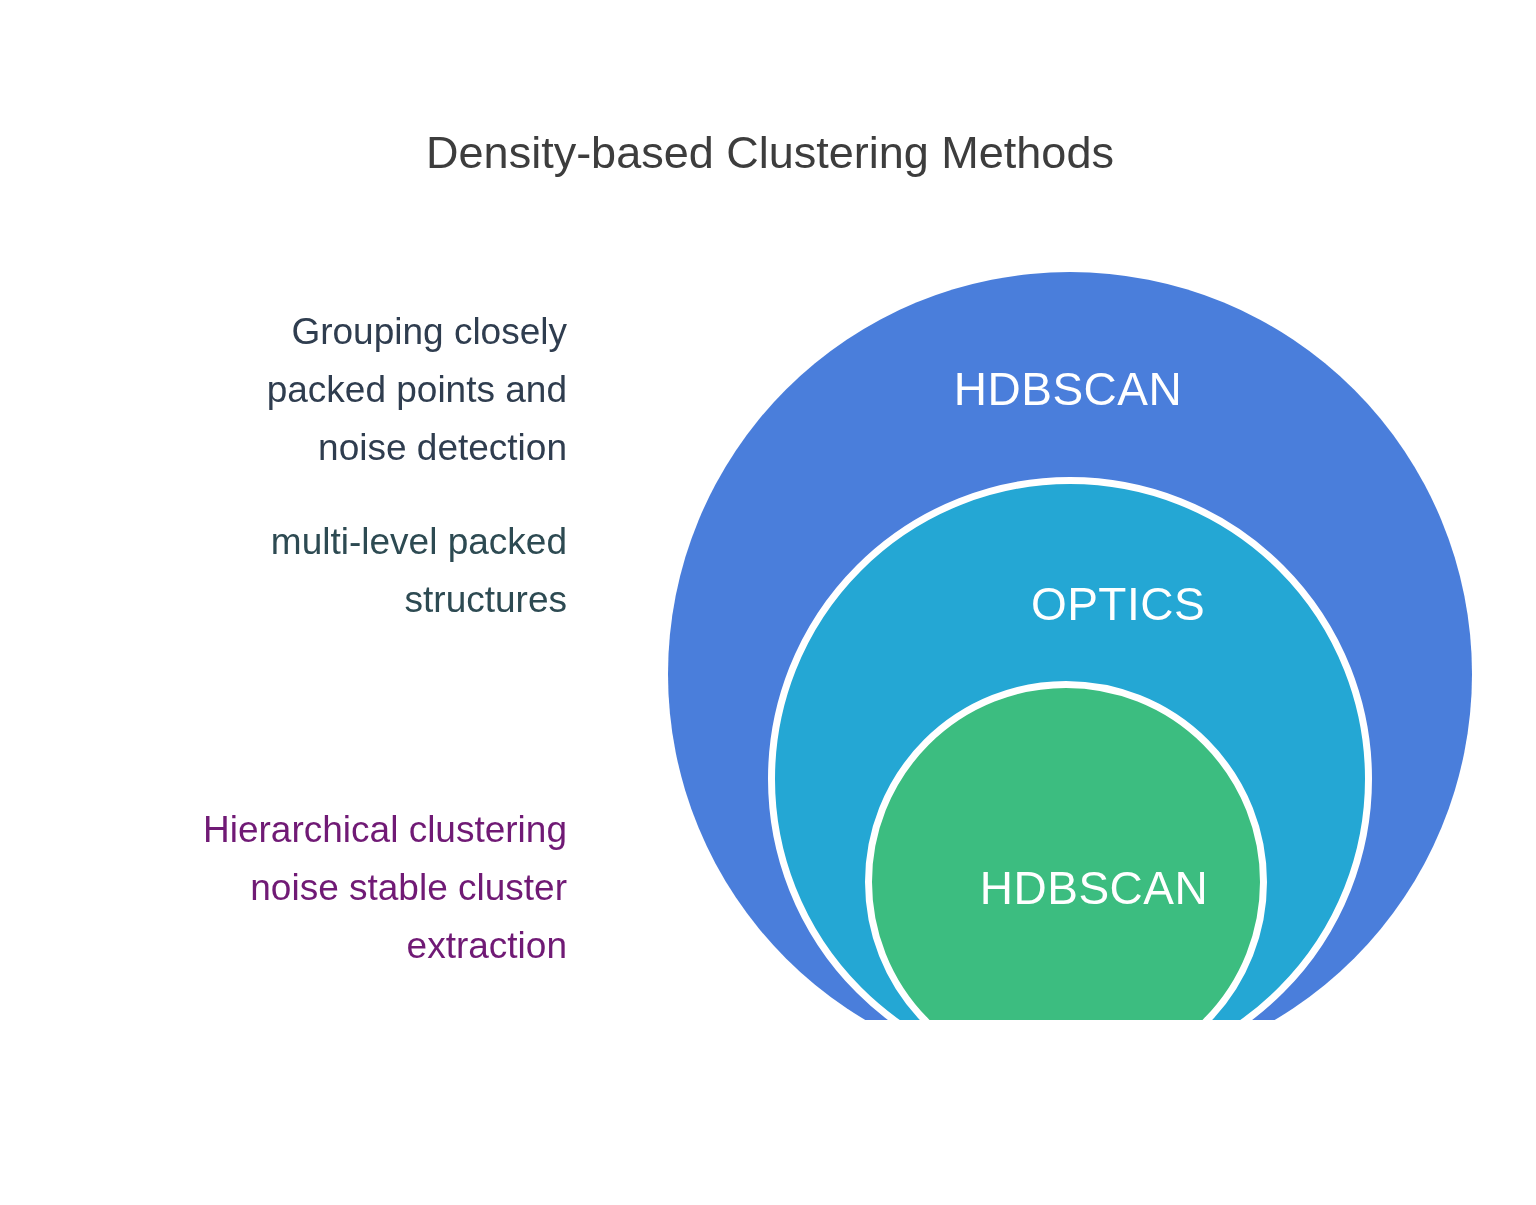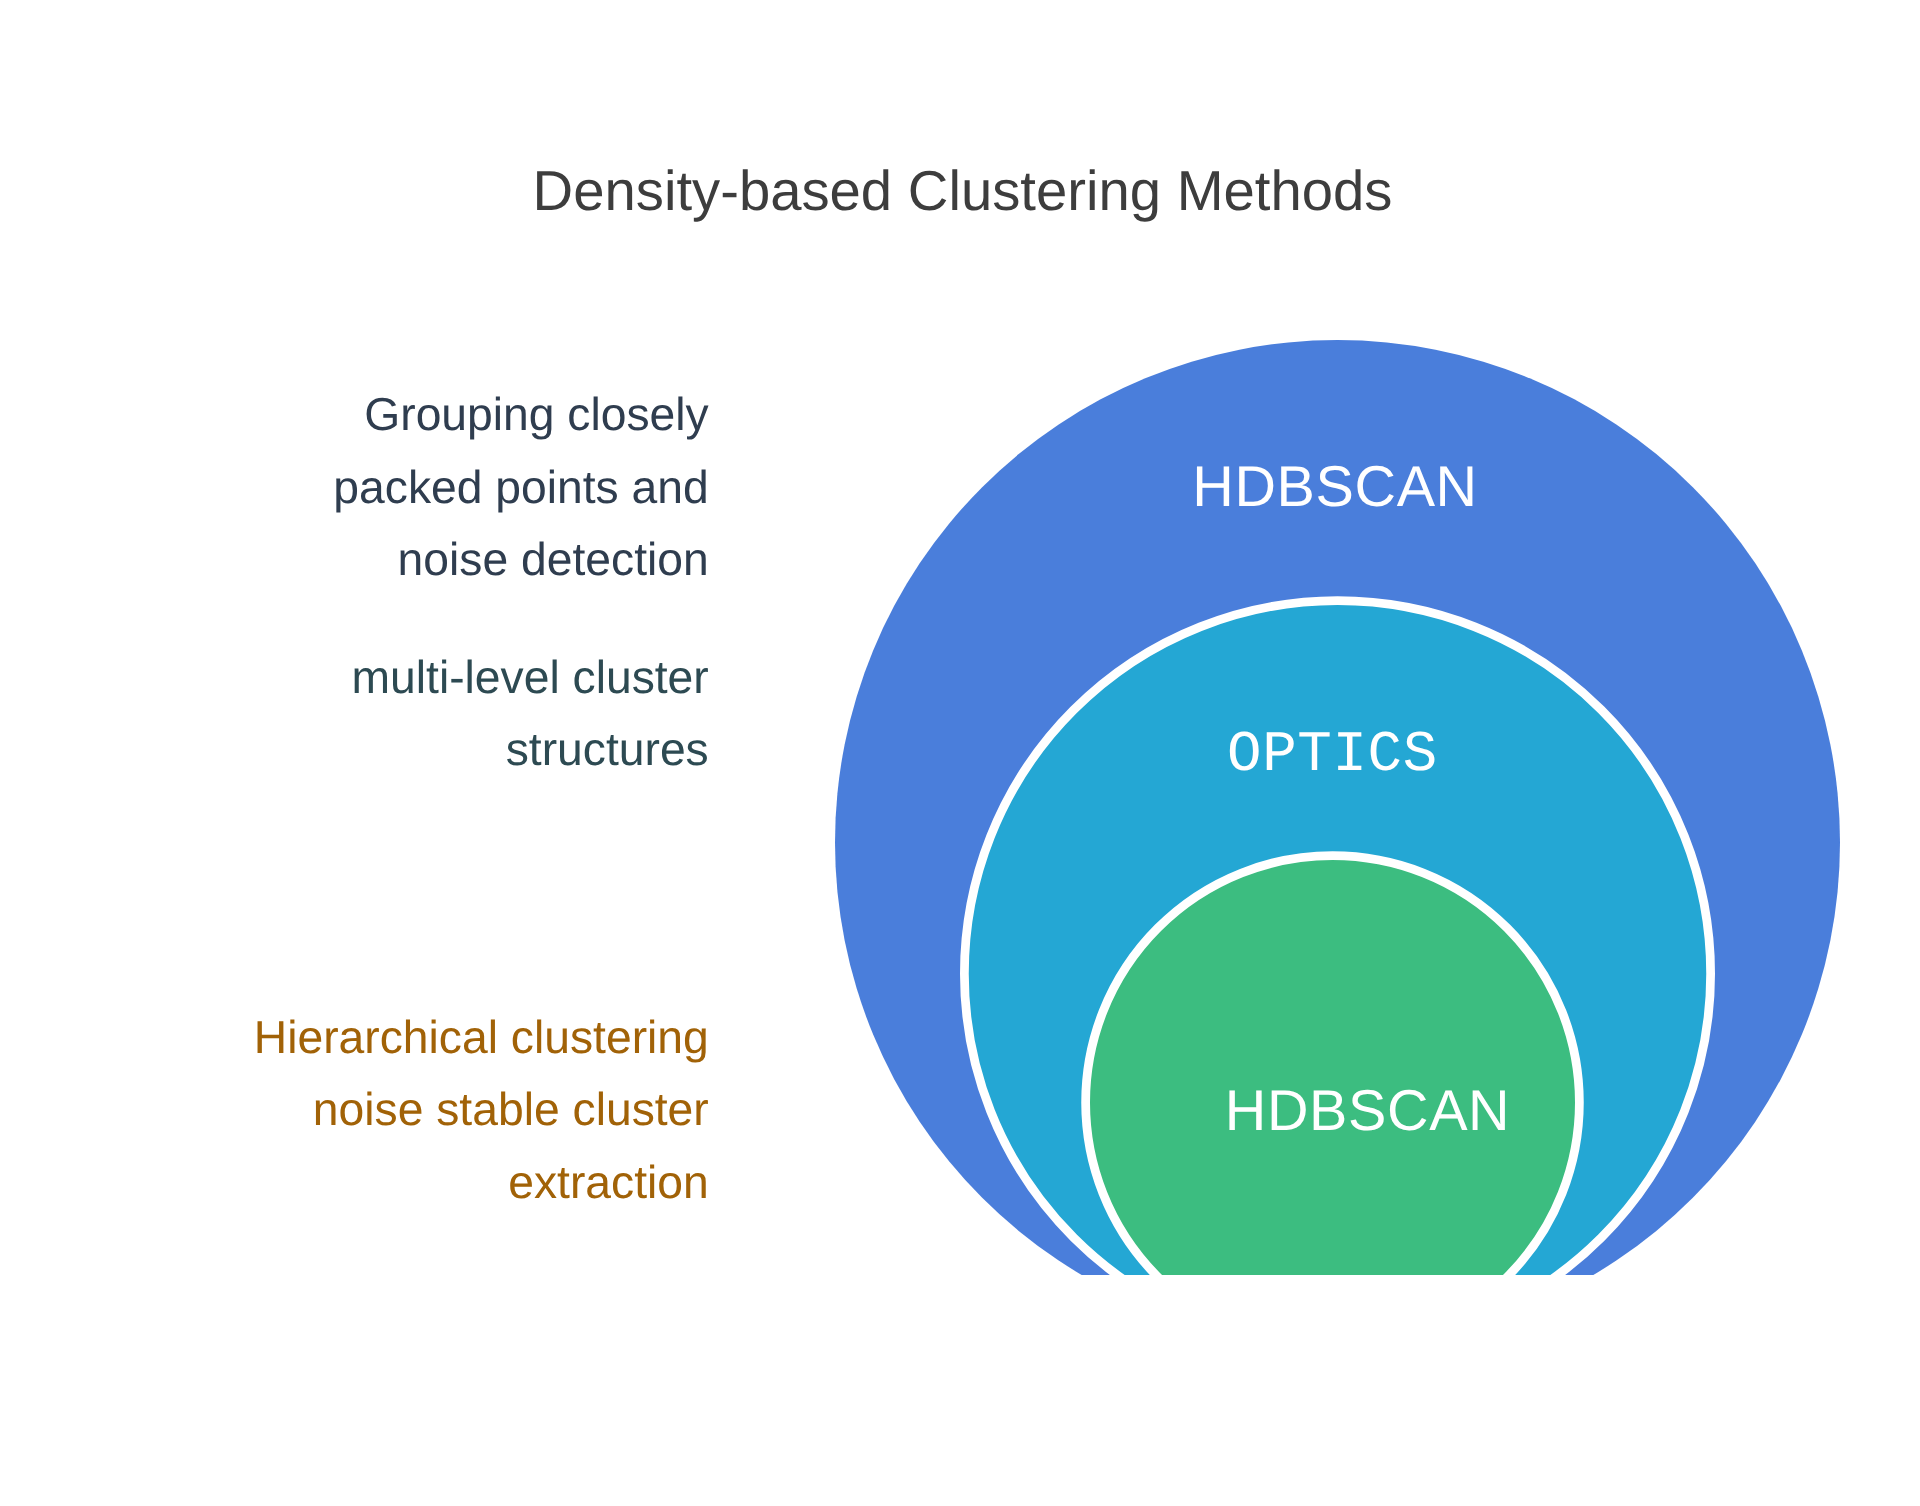--- a/index.html
+++ b/index.html
@@ -32,21 +32,21 @@
     position: absolute;
     left: 0;
     width: 567px;
     text-align: right;
     font-size: 37px;
     line-height: 58px;
     font-weight: 400;
   }
   .desc-1 { top: 303px; color: #2f3d4f; }
   .desc-2 { top: 513px; color: #2d4a52; }
-  .desc-3 { top: 801px; color: #a16207; }
+  .desc-3 { top: 801px; color: #701a75; }
 
   .circle {
     position: absolute;
     border-radius: 50%;
     box-sizing: border-box;
   }
   .circle-outer {
     left: 668px;
     top: 272px;
     width: 804px;
@@ -74,38 +74,38 @@
     position: absolute;
     width: 440px;
     text-align: center;
     font-size: 46px;
     line-height: 52px;
     font-weight: 400;
     color: #ffffff;
     letter-spacing: 0.5px;
   }
   .label-dbscan  { left: 848px; top: 363px; }
-  .label-optics  { left: 846px; top: 578px; font-family: Liberation Mono, monospace; }
+  .label-optics  { left: 898px; top: 578px; }
   .label-hdbscan { left: 874px; top: 862px; }
 </style>
 </head>
 <body>
 
 <div id="canvas">
 
   <div class="title">Density-based Clustering Methods</div>
 
   <div class="desc desc-1">
     <div>Grouping closely</div>
     <div>packed points and</div>
     <div>noise detection</div>
   </div>
 
   <div class="desc desc-2">
-    <div>multi-level cluster</div>
+    <div>multi-level packed</div>
     <div>structures</div>
   </div>
 
   <div class="desc desc-3">
     <div>Hierarchical clustering</div>
     <div>noise stable cluster</div>
     <div>extraction</div>
   </div>
 
   <div class="circle circle-outer"></div>

